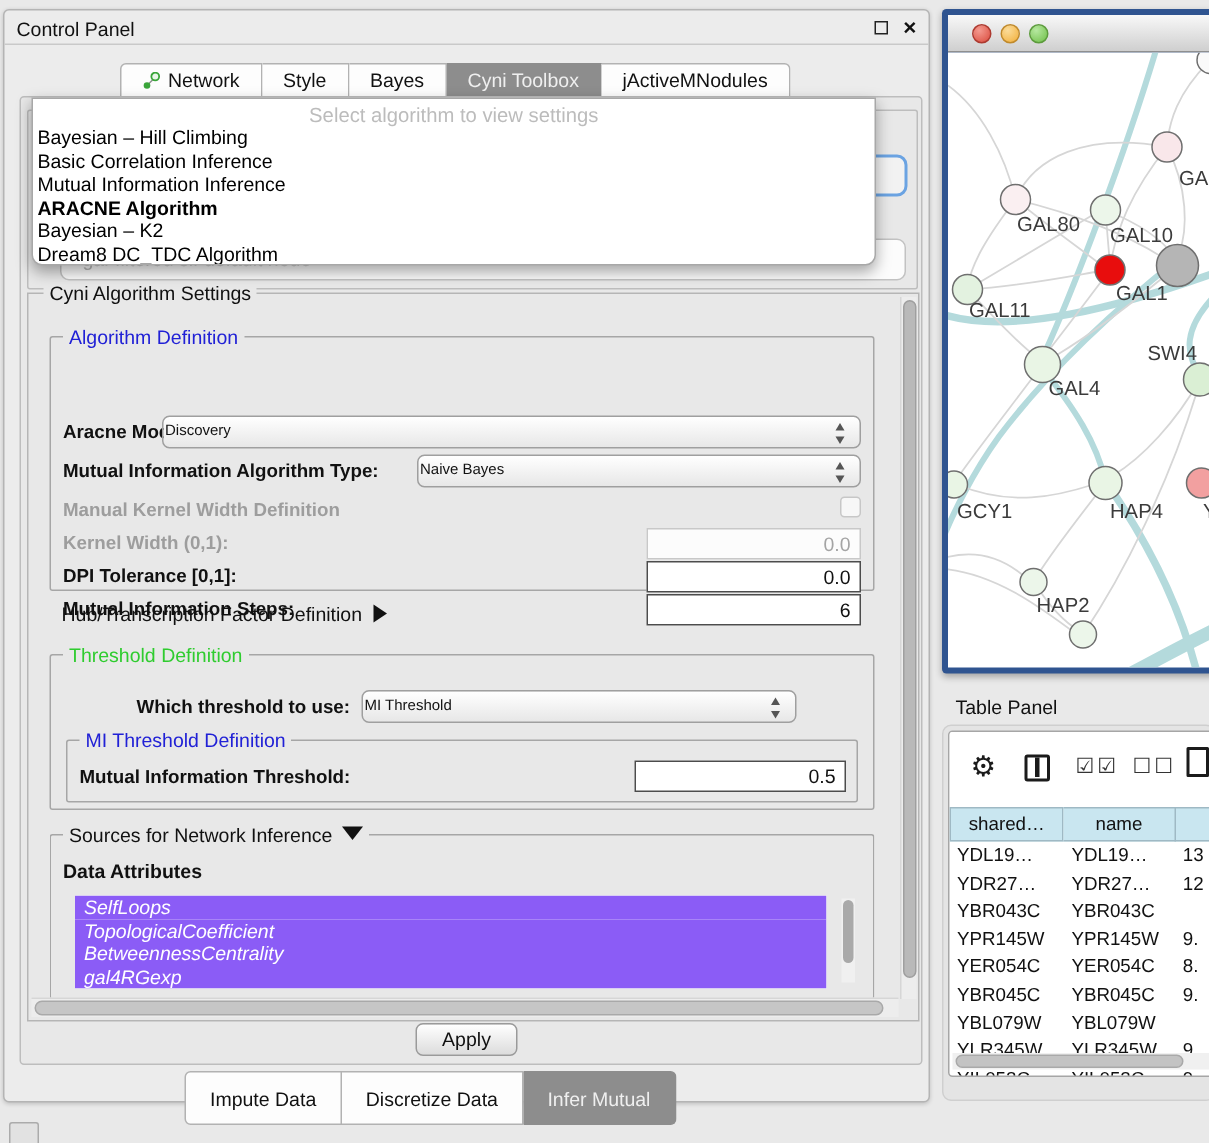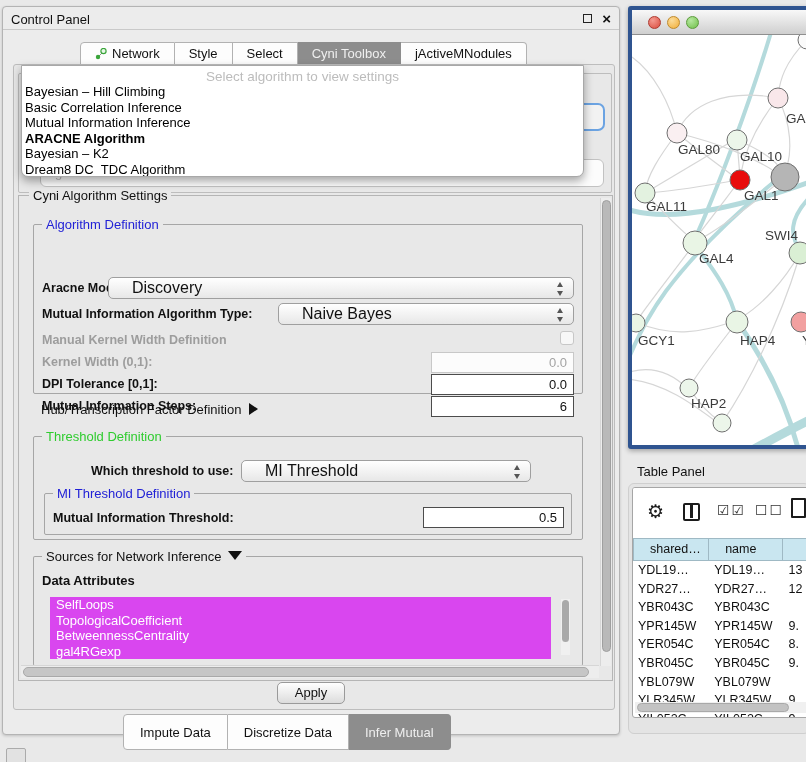--- a/index.html
+++ b/index.html
@@ -52,43 +52,43 @@
   .legend { position:absolute; top:-8px; left:8px; background:#e8e8e8; padding:0 4px;
     font-size:13px; color:#111; white-space:nowrap; }
   .legend.blue { color:#2121d6; }
   .legend.green { color:#2fcc2f; }
   .fs { position:absolute; border:1px solid #a6a6a6; border-radius:2px; }
 
   .lbl { position:absolute; font-size:12.5px; font-weight:bold; color:#111; white-space:nowrap; }
   .lbl.disabled { color:#9d9d9d; }
 
   .combo { position:absolute; height:22px; background:linear-gradient(#ffffff,#e7e7e7);
-    border:1px solid #9f9f9f; border-radius:5px; font-size:16px; color:#111;
-    line-height:20px; padding-left:23px; cursor:pointer; }
+    border:1px solid #9f9f9f; border-radius:5px; font-size:10px; color:#111;
+    line-height:20px; padding-left:1px; cursor:pointer; }
   .combo .spin { position:absolute; right:9px; top:3px; width:7px; height:16px; }
   .combo .spin:before { content:""; position:absolute; top:1px; left:0;
     border-left:3.5px solid transparent; border-right:3.5px solid transparent; border-bottom:5px solid #555; }
   .combo .spin:after { content:""; position:absolute; bottom:1px; left:0;
     border-left:3.5px solid transparent; border-right:3.5px solid transparent; border-top:5px solid #555; }
 
   .field { position:absolute; height:21px; background:#fff; border:1px solid #4c4c4c;
     font-size:13px; color:#111; text-align:right; padding:2px 6px 0 0; }
   .field.disabled { border:1px solid #c8c8c8; background:#fcfcfc; color:#a4a4a4; }
 
   .checkbox { position:absolute; width:14px; height:14px; background:#f7f7f7;
     border:1.5px solid #c7c7c7; border-radius:3px; cursor:pointer; }
 
   .tri-right { display:inline-block; width:0; height:0; border-top:6px solid transparent;
     border-bottom:6px solid transparent; border-left:9px solid #111; vertical-align:-1px; margin-left:8px; }
   .tri-down { display:inline-block; width:0; height:0; border-left:7px solid transparent;
     border-right:7px solid transparent; border-top:9px solid #111; vertical-align:1px; margin-left:6px; }
 
   .attr-list { position:absolute; left:16px; top:40px; width:501px; height:62px; background:#fff; overflow:hidden; }
-  .attr-item { height:15.5px; background:#d946ef; color:#fff; font-size:13px; line-height:15px;
-    padding-left:6px; cursor:pointer; white-space:nowrap; }
+  .attr-item { height:15.5px; background:#8b5cf6; color:#fff; font-size:13px; line-height:15px;
+    padding-left:6px; cursor:pointer; white-space:nowrap;font-style:italic; }
   .list-vscroll { position:absolute; right:12px; top:42px; width:9px; height:56px; background:#f0f0f0; }
   .list-vscroll .thumb { position:absolute; top:1px; left:1px; width:7px; height:42px; background:#a9a9a9; border-radius:4px; }
 
   .vscroll { position:absolute; right:1px; top:2px; width:11px; height:468px; background:#ededed; border-left:1px solid #d6d6d6; }
   .vscroll .thumb { position:absolute; left:1px; top:2px; width:9px; height:452px; background:#b9b9b9;
     border:1px solid #9f9f9f; border-radius:5px; }
   .hscroll { position:absolute; left:2px; bottom:2px; width:578px; height:13px; background:#ededed; border-top:1px solid #d6d6d6; }
   .hscroll .thumb { position:absolute; left:2px; top:1px; width:566px; height:10px; background:#c6c6c6;
     border:1px solid #a9a9a9; border-radius:5px; }
 
@@ -125,21 +125,21 @@
   .gear { position:absolute; left:14px; top:12px; font-size:19px; color:#1b1b1b; cursor:pointer; }
   .cols-icon { position:absolute; left:50px; top:15px; width:17px; height:18px; border:2.5px solid #1b1b1b;
     border-radius:2px; cursor:pointer; }
   .cols-icon:before { content:""; position:absolute; left:5px; top:0; width:2.5px; height:13px; background:#1b1b1b; }
   .check-pair { position:absolute; top:14px; font-size:14px; color:#333; letter-spacing:2px; cursor:pointer; }
   .doc-icon { position:absolute; left:158px; top:10px; width:15px; height:20px; border:2px solid #1b1b1b;
     border-radius:1px; background:#fff; cursor:pointer; }
   .tp-table { position:absolute; left:0; top:50px; width:100%; }
   .tp-header { display:flex; height:23px; }
   .tp-hcell { background:#c9e6f0; border:1px solid #9fb9c4; border-left:none; font-size:12.5px; color:#111;
-    text-align:left; line-height:21px; cursor:pointer; overflow:hidden; white-space:nowrap;padding-left:16px; }
+    text-align:center; line-height:21px; cursor:pointer; overflow:hidden; white-space:nowrap; }
   .tp-hcell.c0 { border-left:1px solid #9fb9c4; width:78px; }
   .tp-hcell.c1 { width:76px; }
   .tp-hcell.c2 { width:28px; }
   .tp-row { display:flex; height:18.6px; cursor:pointer; }
   .tp-cell { font-size:12.5px; color:#111; padding:2px 0 0 5px; white-space:nowrap; overflow:hidden; }
   .tp-cell.c0 { width:78px; } .tp-cell.c1 { width:76px; } .tp-cell.c2 { width:28px; }
   .tp-hscroll { position:absolute; left:2px; top:214px; width:176px; height:11px; background:#f0f0f0; }
   .tp-hscroll .thumb { position:absolute; left:2px; top:1px; width:152px; height:9px; background:#c3c3c3;
     border:1px solid #a9a9a9; border-radius:5px; }
 
@@ -166,21 +166,21 @@
           <line x1="3.5" y1="8.5" x2="8.5" y2="3.5" stroke="#8c8c8c" stroke-width="1"></line>
           <circle cx="8.5" cy="3" r="2.6" fill="#e9f7e9" stroke="#3aa53a" stroke-width="1.2"></circle>
           <circle cx="3" cy="9" r="2.2" fill="#3aa53a"></circle>
         </svg>
         <span>Network</span>
       </div>
       <div class="tab">
         <span>Style</span>
       </div>
       <div class="tab">
-        <span>Select</span>
+        <span>Bayes</span>
       </div>
       <div class="tab selected">
         <span>Cyni Toolbox</span>
       </div>
       <div class="tab last">
         <span>jActiveMNodules</span>
       </div>
     </div>
 
     <div class="content-panel">

